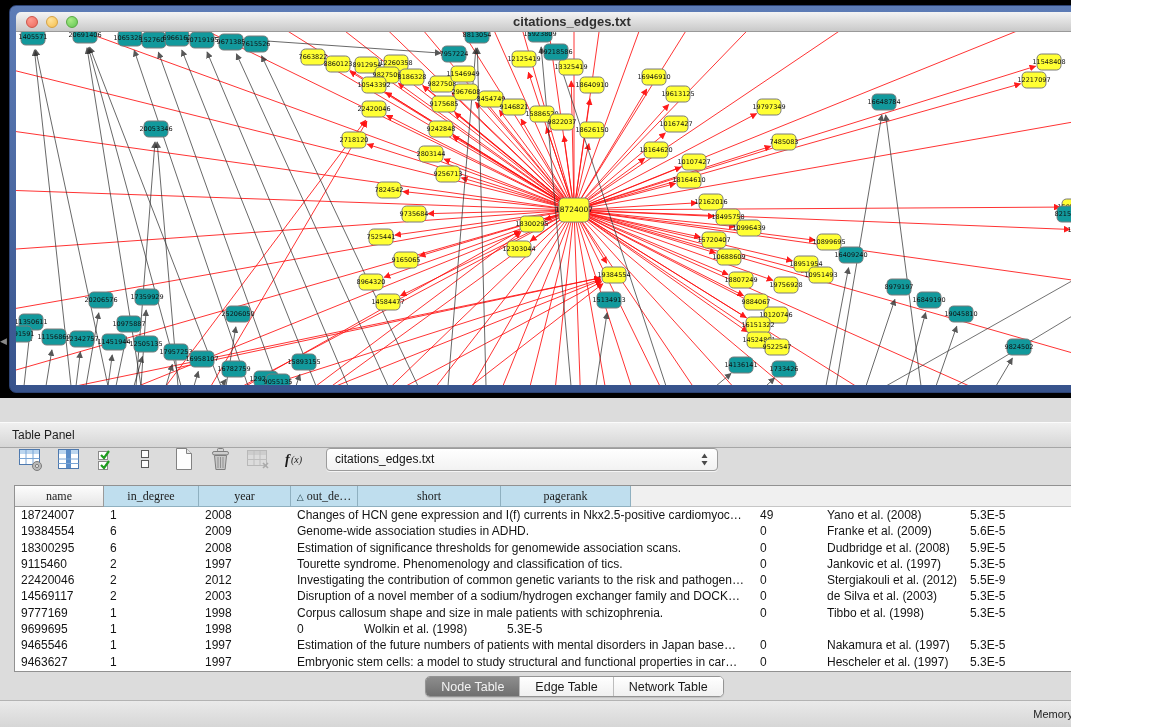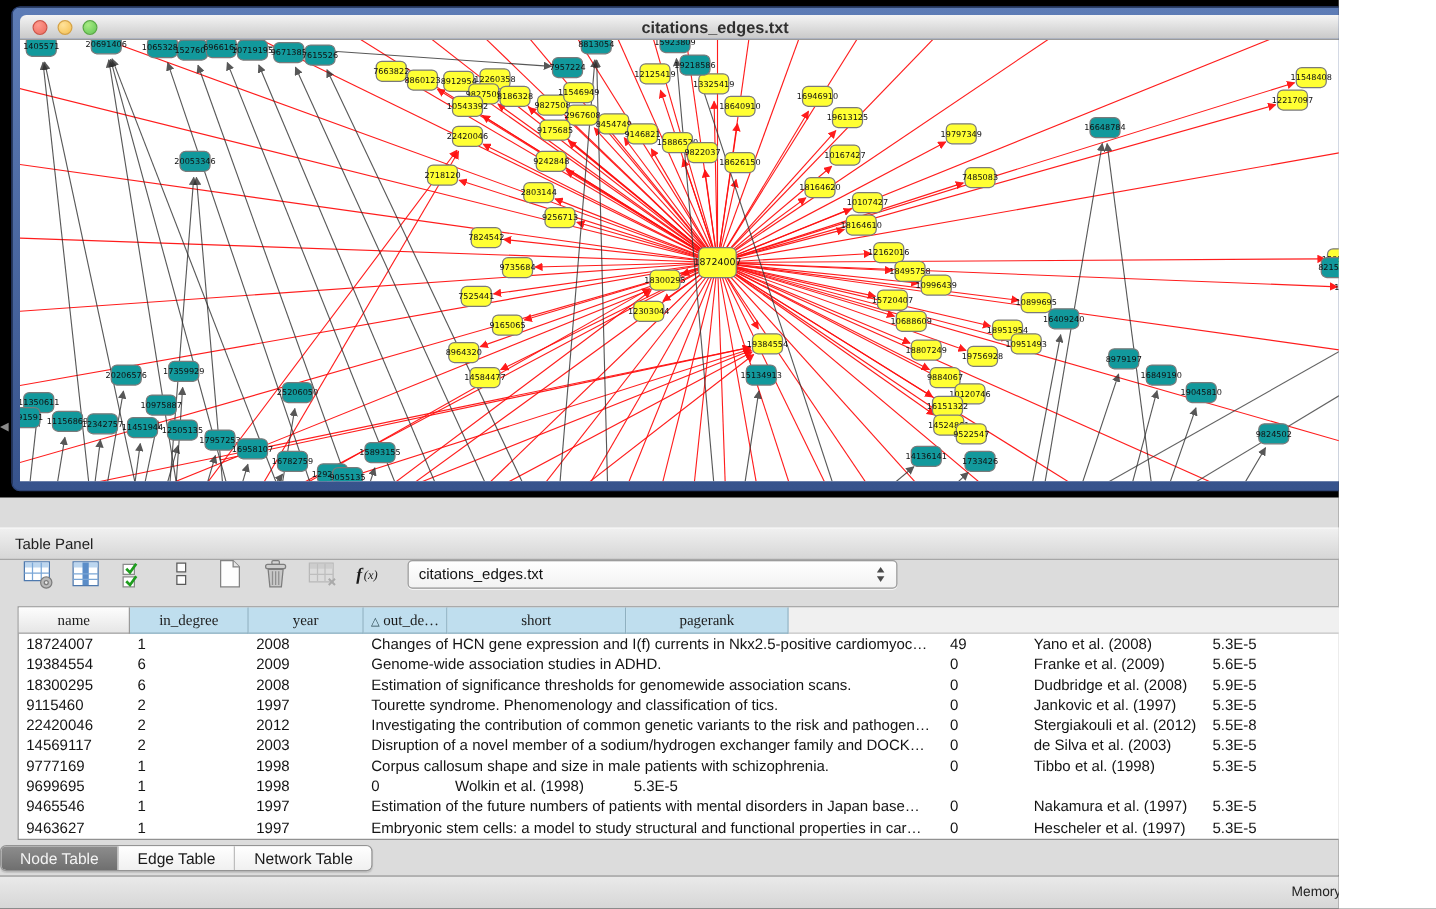--- a/index.html
+++ b/index.html
@@ -45,21 +45,21 @@
   .hdr.fill { flex:1; background:#f0f0f0; border-right:none; border-bottom:1px solid #c6c6c6; }
   .hdr.sbcol { width:15px; background:#f0f0f0; border-right:none; border-bottom:1px solid #c6c6c6; }
   .sort-tri { font-size:9px; color:#27454f; margin-right:3px; }
   .trow { display:flex; height:16.3px; font-size:12px; color:#141414; }
   .trow > div { padding-left:6px; overflow:hidden; white-space:nowrap; line-height:16px; }
   .c0{width:89px} .c1{width:95px} .c2{width:92px} .c3{width:463px} .c4{width:67px} .c5{width:143px} .c6{width:130px}
   .vscroll { position:absolute; top:22px; right:0; bottom:0; width:15px; background:#fafafa; border-left:1px solid #dcdcdc; }
   .vthumb { position:absolute; top:3px; left:2px; width:9px; height:24px; border-radius:6px;
     background:linear-gradient(90deg,#cfcfcf,#b5b5b5); border:1px solid #a0a0a0; }
 
-  .tabbar { position:absolute; left:0; top:278px; width:100%; display:flex; }
+  .tabbar { position:absolute; left:0; top:278px; width:100%; display:flex; justify-content:center; }
   .segmented { display:inline-flex; height:21px; background:#fff; border:1px solid #949494; border-radius:5px;
     overflow:hidden; box-shadow:0 1px 1px rgba(0,0,0,.12); }
   .seg { padding:0 15px; line-height:20px; font-size:12.5px; color:#1a1a1a; background:linear-gradient(#ffffff,#f0f0f0); }
   .seg + .seg { border-left:1px solid #bdbdbd; }
   .seg.active { background:linear-gradient(#8d8d8d,#6f6f6f); color:#f3f3f3; }
 
   .statusbar { position:absolute; left:0; top:700px; width:1149px; height:27px;
     background:linear-gradient(#eaeaea,#d6d6d6); border-top:1px solid #b3b3b3; }
   .mem-label { position:absolute; right:54px; line-height:26px; font-size:11px; color:#222; }
   .mem-dot { position:absolute; right:16px; top:6px; width:15px; height:15px; border-radius:50%;
@@ -607,21 +607,21 @@
             <div class="c5">Jankovic et al. (1997)</div>
             <div class="c6">5.3E-5</div>
           </div>
           <div class="trow">
             <div class="c0">22420046</div>
             <div class="c1">2</div>
             <div class="c2">2012</div>
             <div class="c3">Investigating the contribution of common genetic variants to the risk and pathogen…</div>
             <div class="c4">0</div>
             <div class="c5">Stergiakouli et al. (2012)</div>
-            <div class="c6">5.5E-8</div>
+            <div class="c6">5.5E-9</div>
           </div>
           <div class="trow">
             <div class="c0">14569117</div>
             <div class="c1">2</div>
             <div class="c2">2003</div>
             <div class="c3">Disruption of a novel member of a sodium/hydrogen exchanger family and DOCK…</div>
             <div class="c4">0</div>
             <div class="c5">de Silva et al. (2003)</div>
             <div class="c6">5.3E-5</div>
           </div>

